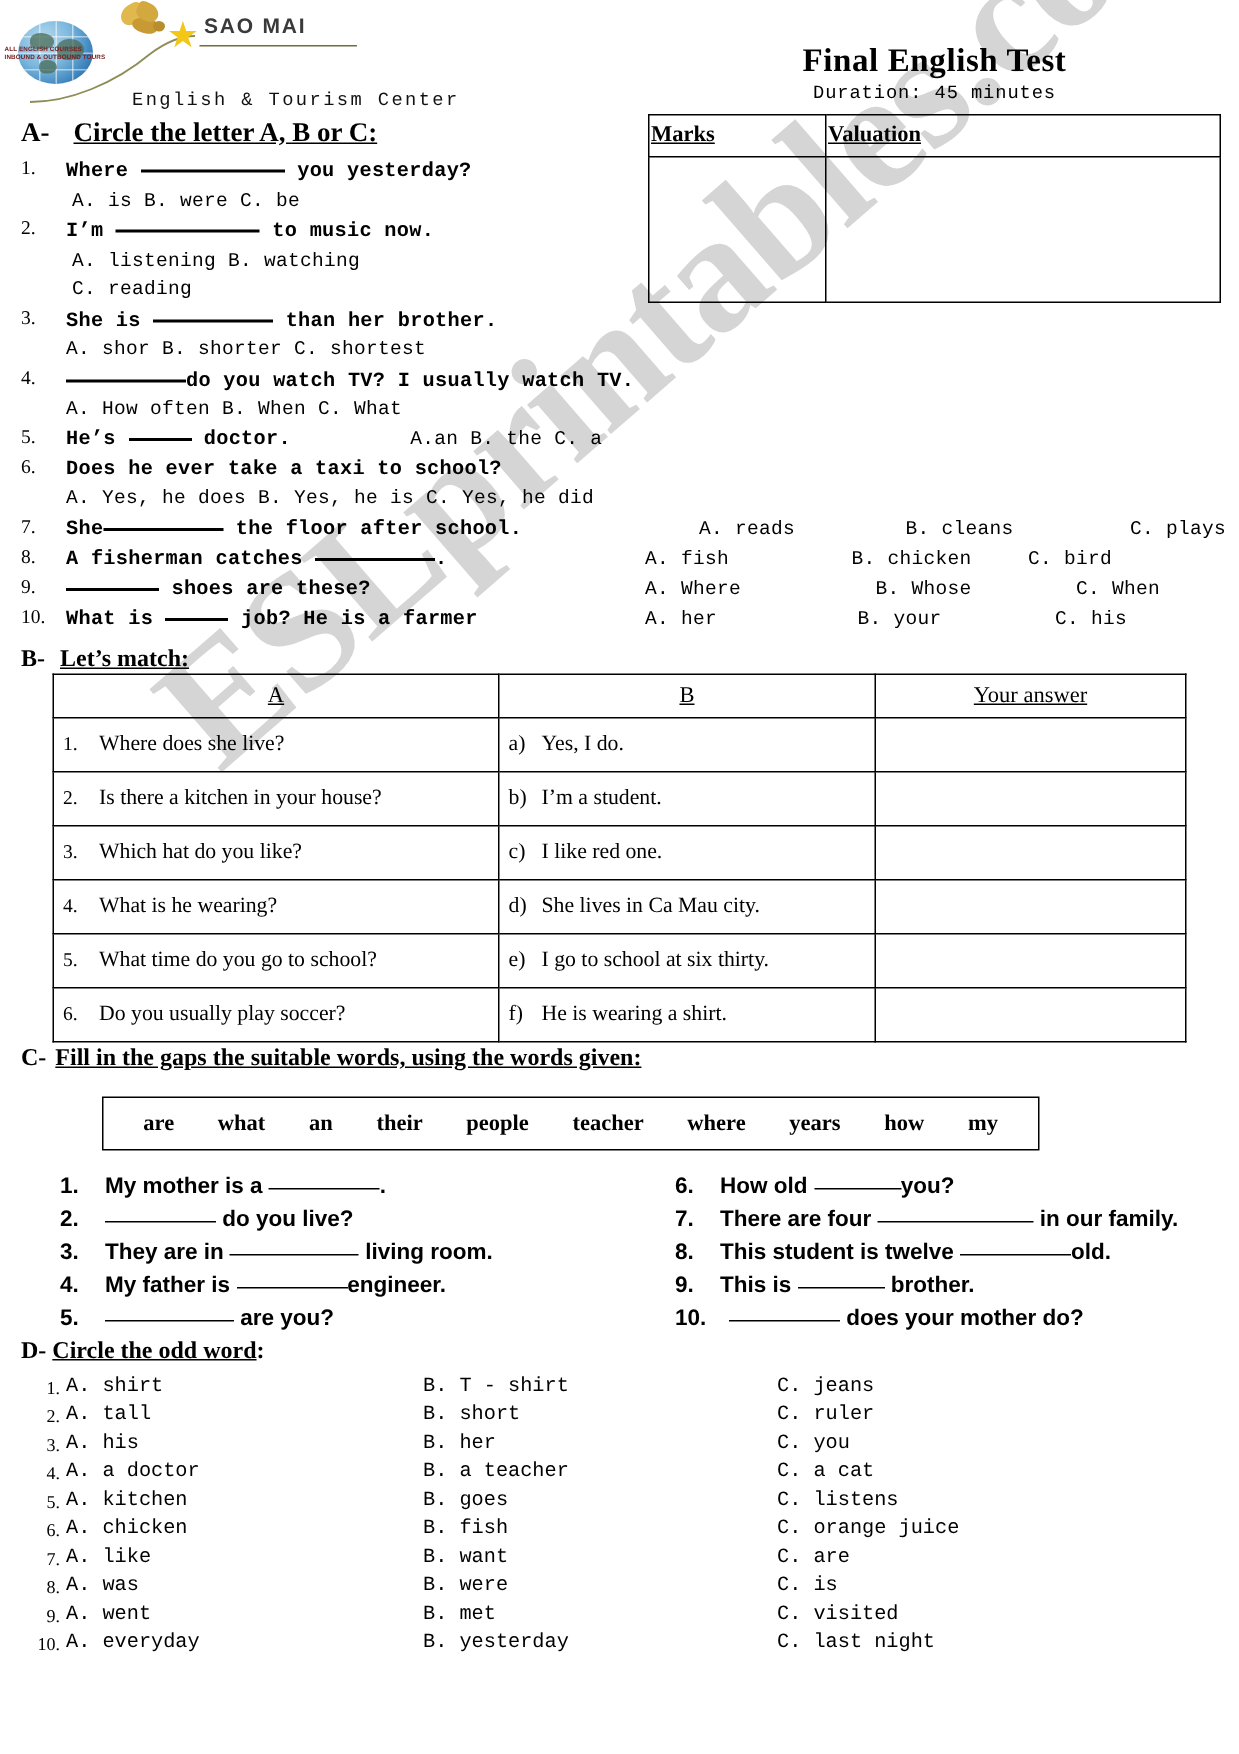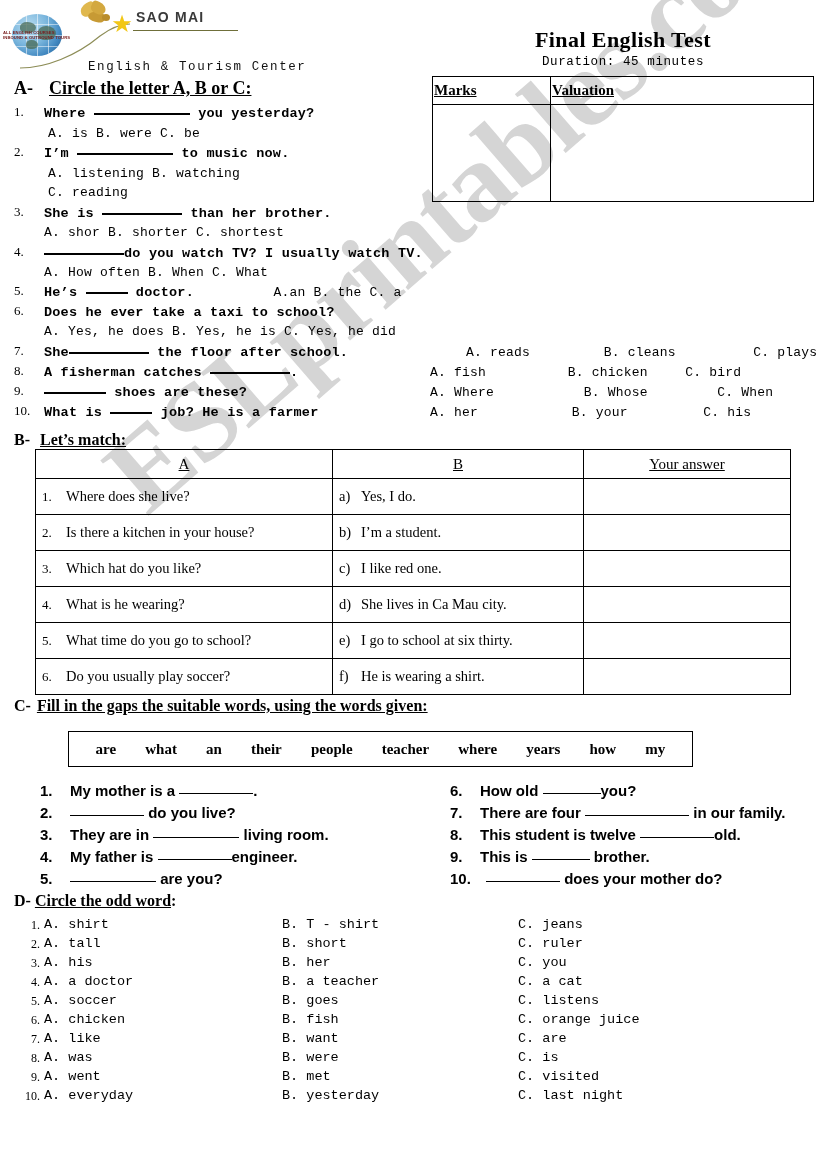--- a/index.html
+++ b/index.html
@@ -674,21 +674,21 @@
       <span class="oc">C. you</span>
     </div>
     <div class="dq" style="left:14px; top:974px;">
       <span class="dn">4.</span>
       <span class="oa">A. a doctor</span>
       <span class="ob">B. a teacher</span>
       <span class="oc">C. a cat</span>
     </div>
     <div class="dq" style="left:14px; top:993px;">
       <span class="dn">5.</span>
-      <span class="oa">A. soccer</span>
+      <span class="oa">A. kitchen</span>
       <span class="ob">B. goes</span>
       <span class="oc">C. listens</span>
     </div>
     <div class="dq" style="left:14px; top:1012px;">
       <span class="dn">6.</span>
       <span class="oa">A. chicken</span>
       <span class="ob">B. fish</span>
       <span class="oc">C. orange juice</span>
     </div>
     <div class="dq" style="left:14px; top:1031px;">

